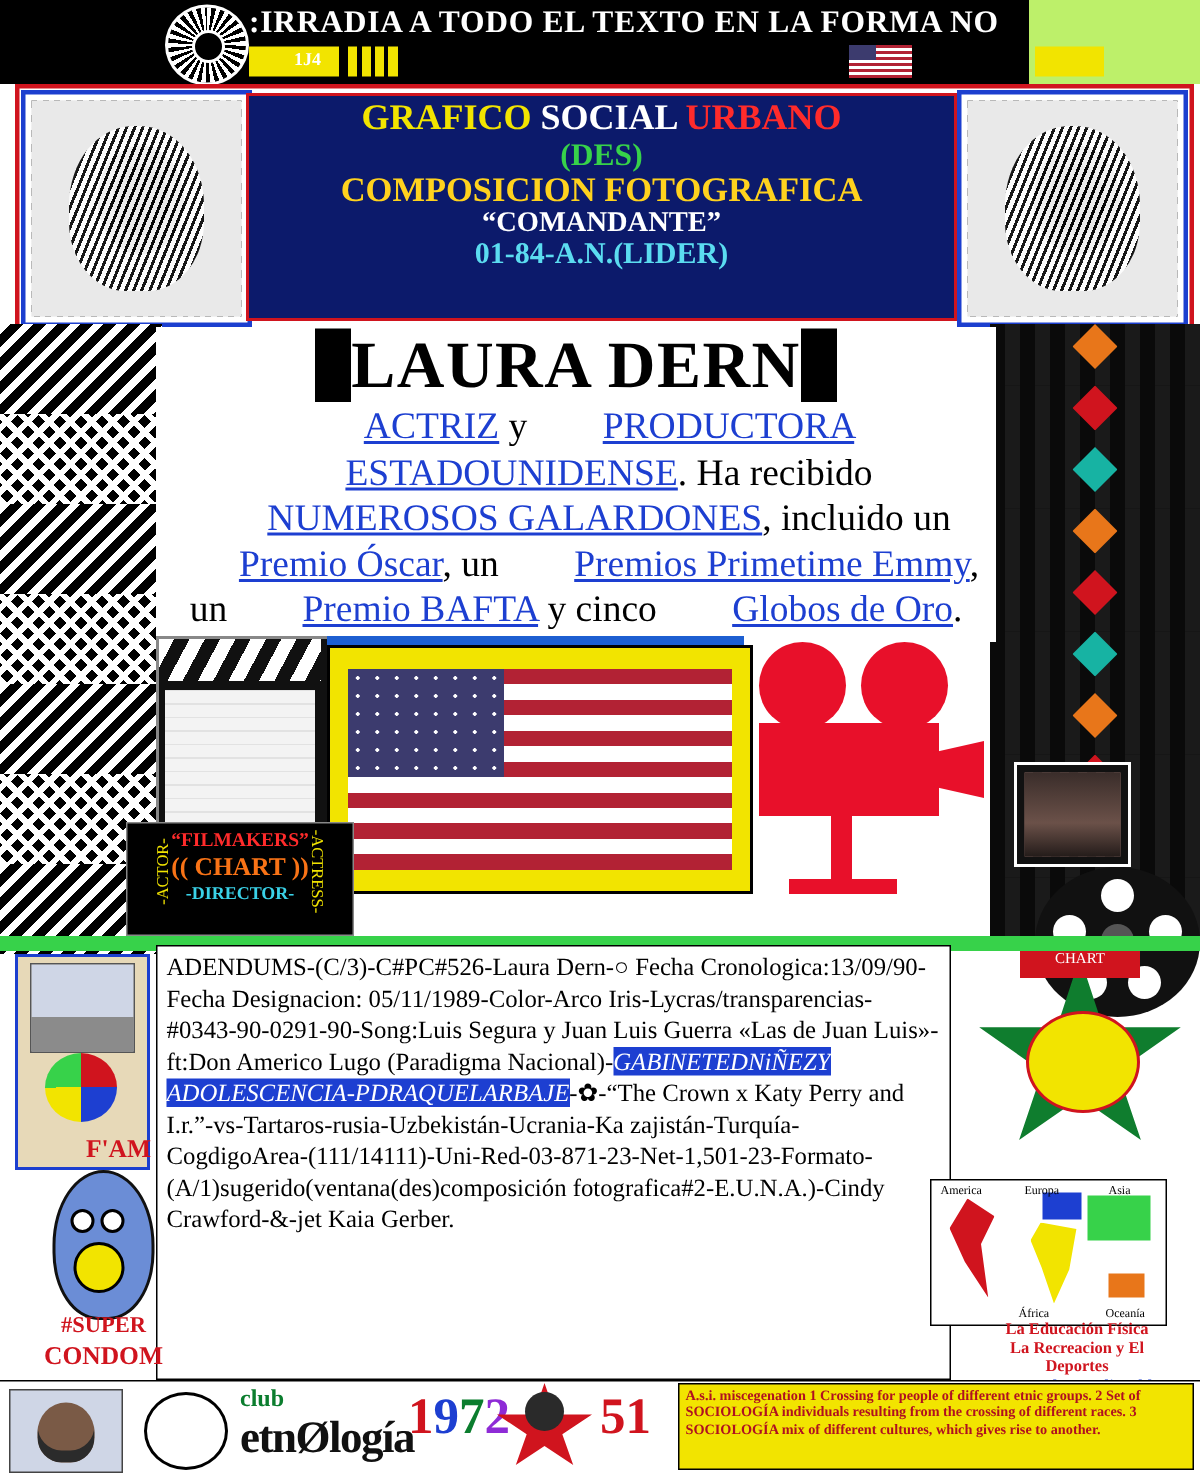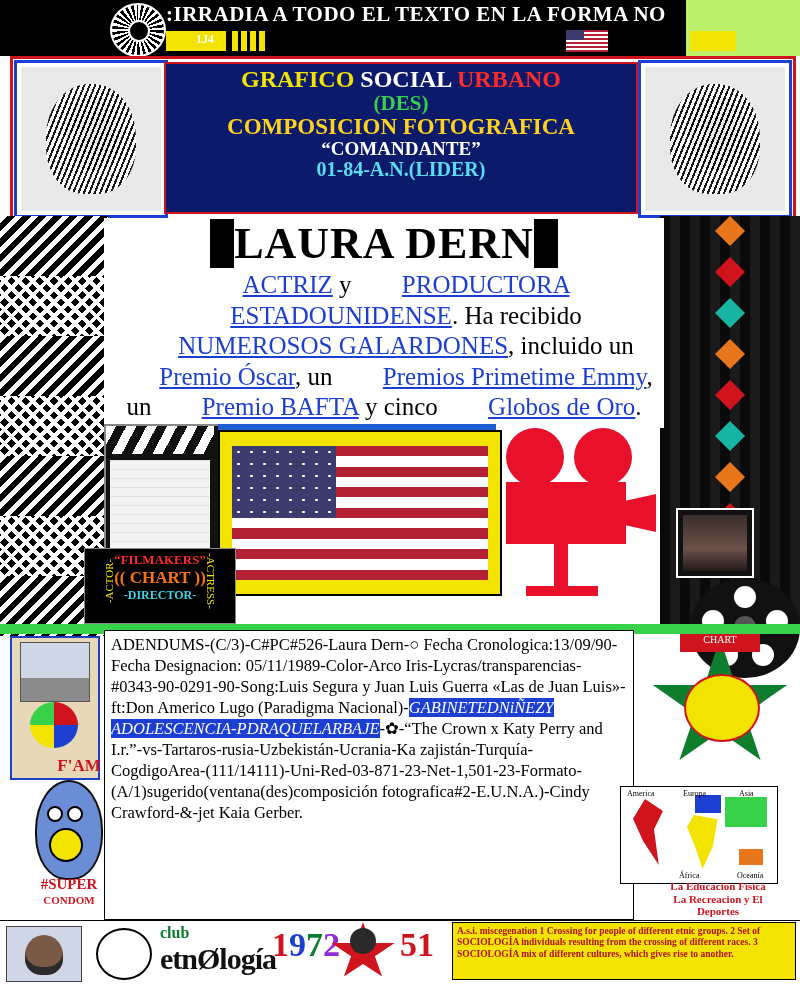--- a/index.html
+++ b/index.html
@@ -106,21 +106,21 @@
   #fam-card .r{position:absolute;left:18px;top:64px;width:48px;height:46px;border-radius:50%;
      background:conic-gradient(#d0141e 0 25%,#1d3fd1 25% 50%,#f2e400 50% 75%,#37d24a 75% 100%);}
   #fam-card .lab{position:absolute;left:0;bottom:2px;width:100%;color:#d0141e;font-weight:bold;font-size:17px;margin-left:24px;}
   #condom{left:23px;top:780px;width:92px;height:140px;}
   #condom .fig{position:absolute;left:12px;top:0;width:64px;height:96px;background:#6b8dd6;
      border-radius:50% 50% 45% 45%;border:2px solid #111;}
   #condom .eye1,#condom .eye2{position:absolute;top:26px;width:12px;height:12px;border-radius:50%;background:#fff;border:2px solid #000;}
   #condom .eye1{left:24px;}#condom .eye2{left:44px;}
   #condom .badge{position:absolute;left:26px;top:48px;width:30px;height:30px;border-radius:50%;background:#f2e400;border:2px solid #000;}
   #condom .t1x{position:absolute;left:0;top:96px;width:92px;text-align:center;color:#d0141e;font-weight:bold;font-size:15px;}
-  #condom .t2x{position:absolute;left:0;top:114px;width:92px;text-align:center;color:#d0141e;font-weight:bold;font-size:11px;}
+  #condom .t2x{position:absolute;left:0;top:114px;width:92px;text-align:center;color:#d0141e;font-weight:bold;font-size:17px;}
   
   #green-strip{left:0;top:624px;width:800px;height:10px;background:#37d24a;}
   #star-badge{left:640px;top:630px;width:160px;height:160px;}
   #star-badge .star{position:absolute;left:10px;top:8px;width:140px;height:134px;background:#0f7d2e;
      clip-path:polygon(50% 0,61% 35%,98% 35%,68% 57%,79% 91%,50% 70%,21% 91%,32% 57%,2% 35%,39% 35%);}
   #star-badge .inner{position:absolute;left:44px;top:44px;width:72px;height:64px;border-radius:50%;background:#f2e400;border:2px solid #d0141e;}
   #star-badge .cap{position:absolute;left:40px;top:4px;width:80px;height:18px;background:#d0141e;color:#fff;font-size:10px;text-align:center;}
   #map-box{left:620px;top:786px;width:156px;height:96px;background:#fff;border:1px solid #000;}
   #map-box .am{position:absolute;left:12px;top:12px;width:30px;height:66px;background:#d0141e;
      clip-path:polygon(40% 0,100% 18%,70% 46%,86% 100%,34% 64%,0 30%);}

